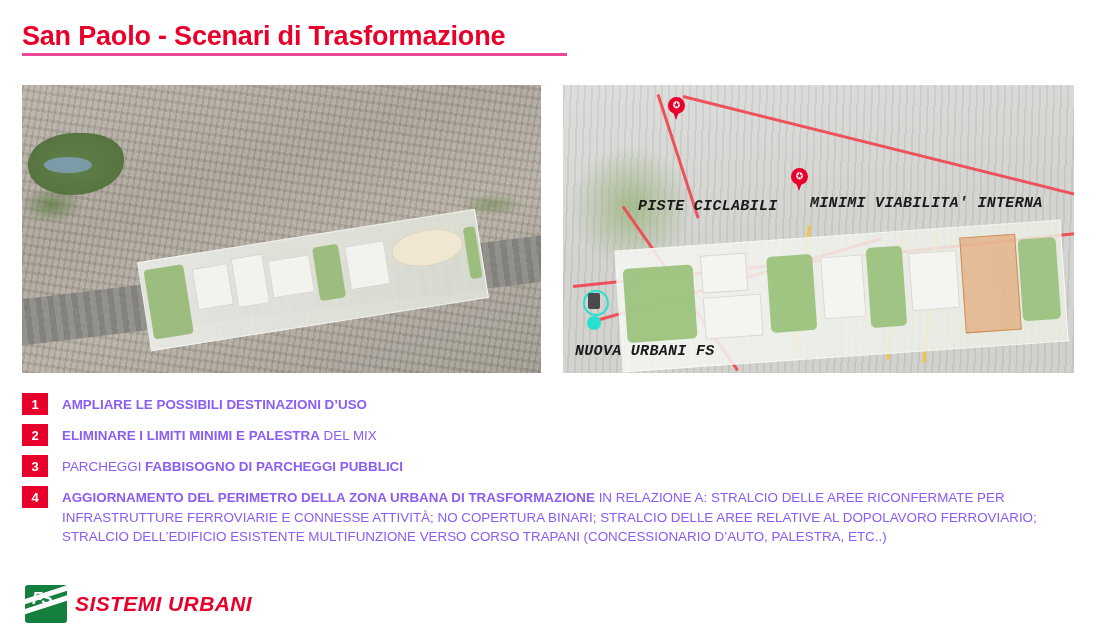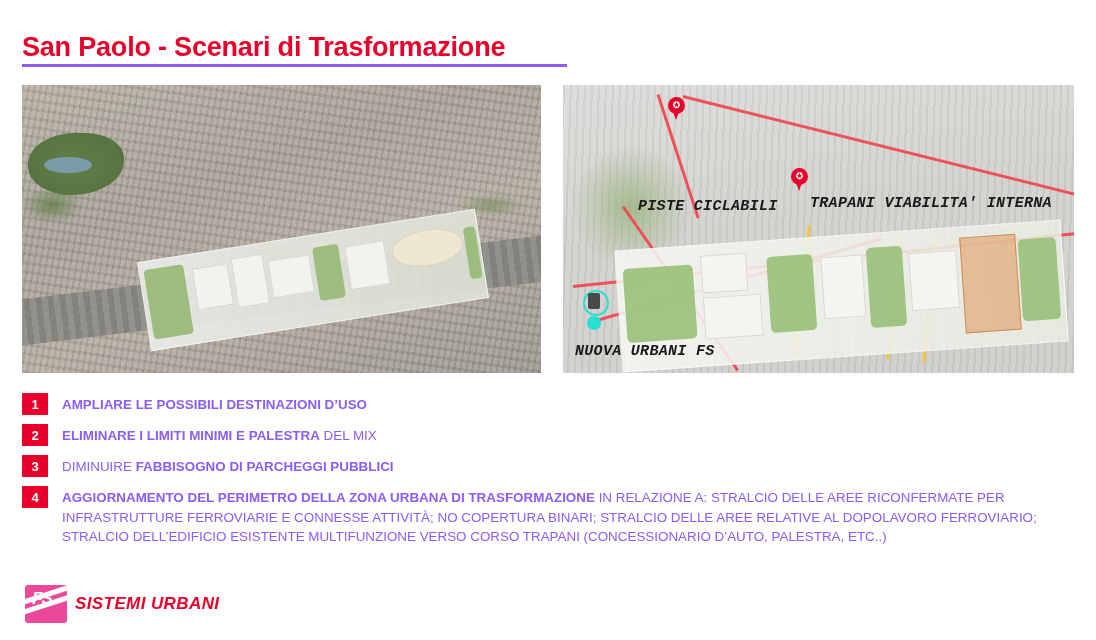--- a/index.html
+++ b/index.html
@@ -17,24 +17,24 @@
   .slide {
     position: relative;
     width: 1096px;
     height: 640px;
     background: #ffffff;
   }
   
   .title-bar {
     position: absolute;
     left: 22px;
-    top: 20px;
+    top: 9px;
     width: 545px;
     height: 44px;
-    border-bottom: 3px solid #8b5cf6;
+    border-bottom: 3px solid #ec4899;
     display: flex;
     align-items: flex-end;
   }
   .title-text {
     font-size: 27px;
     font-weight: bold;
     color: #e8002a;
     letter-spacing: -0.2px;
     line-height: 1.05;
     padding-bottom: 3px;
@@ -295,21 +295,21 @@
   .footer {
     position: absolute;
     left: 25px;
     top: 585px;
     display: flex;
     align-items: center;
   }
   .fs-mark {
     width: 42px;
     height: 38px;
-    background: #ec4899;
+    background: #15803d;
     border-radius: 3px;
     position: relative;
     margin-right: 8px;
     overflow: hidden;
   }
   .fs-mark .band {
     position: absolute;
     left: -6px;
     width: 56px;
     height: 5px;
@@ -323,21 +323,21 @@
     left: 7px;
     top: 4px;
     color: #ffffff;
     font-style: italic;
     font-weight: bold;
     font-size: 17px;
     letter-spacing: -1px;
     z-index: 2;
   }
   .fs-word {
-    font-size: 17px;
+    font-size: 21px;
     font-weight: bold;
     font-style: italic;
     color: #e8002a;
     letter-spacing: 0.4px;
     text-align: right;
   }
 </style>
 </head>
 <body>
 
@@ -401,37 +401,37 @@
         <div class="tail"></div>
         <div class="glyph">✪</div>
       </div>
       <div class="station-marker" style="left:20px; top:205px; width:22px; height:42px;">
         <div class="ring"></div>
         <div class="box"></div>
         <div class="dot"></div>
       </div>
 
       <div class="plan-label" style="left:75px;  top:113px;">PISTE CICLABILI</div>
-      <div class="plan-label" style="left:247px; top:110px;">TRAPANI VIABILITA' INTERNA</div>
+      <div class="plan-label" style="left:247px; top:110px;">MINIMI VIABILITA' INTERNA</div>
       <div class="plan-label" style="left:12px;  top:258px;">NUOVA URBANI FS</div>
     </div>
   </div>
 
   <div class="bullets" id="bullet-list">
       <div class="bullet-row">
         <div class="bullet-num">1</div>
         <div class="bullet-text"><b>AMPLIARE LE POSSIBILI DESTINAZIONI D’USO</b></div>
       </div>
       <div class="bullet-row">
         <div class="bullet-num">2</div>
         <div class="bullet-text"><b>ELIMINARE I LIMITI MINIMI E PALESTRA</b><span> DEL MIX</span></div>
       </div>
       <div class="bullet-row">
         <div class="bullet-num">3</div>
-        <div class="bullet-text"><span>DIMINUIRE </span><b>FABBISOGNO DI PARCHEGGI PUBBLICI</b></div>
+        <div class="bullet-text"><span>PARCHEGGI </span><b>FABBISOGNO DI PARCHEGGI PUBBLICI</b></div>
       </div>
       <div class="bullet-row">
         <div class="bullet-num">4</div>
         <div class="bullet-text"><b>AGGIORNAMENTO DEL PERIMETRO DELLA ZONA URBANA DI TRASFORMAZIONE</b><span> IN RELAZIONE A: STRALCIO DELLE AREE RICONFERMATE PER INFRASTRUTTURE FERROVIARIE E CONNESSE ATTIVITÀ; NO COPERTURA BINARI; STRALCIO DELLE AREE RELATIVE AL DOPOLAVORO FERROVIARIO; STRALCIO DELL’EDIFICIO ESISTENTE MULTIFUNZIONE VERSO CORSO TRAPANI (CONCESSIONARIO D’AUTO, PALESTRA, ETC..)</span></div>
       </div>
     </div>
 
   <div class="footer">
     <div class="fs-mark">
       <div class="fs">FS</div>

